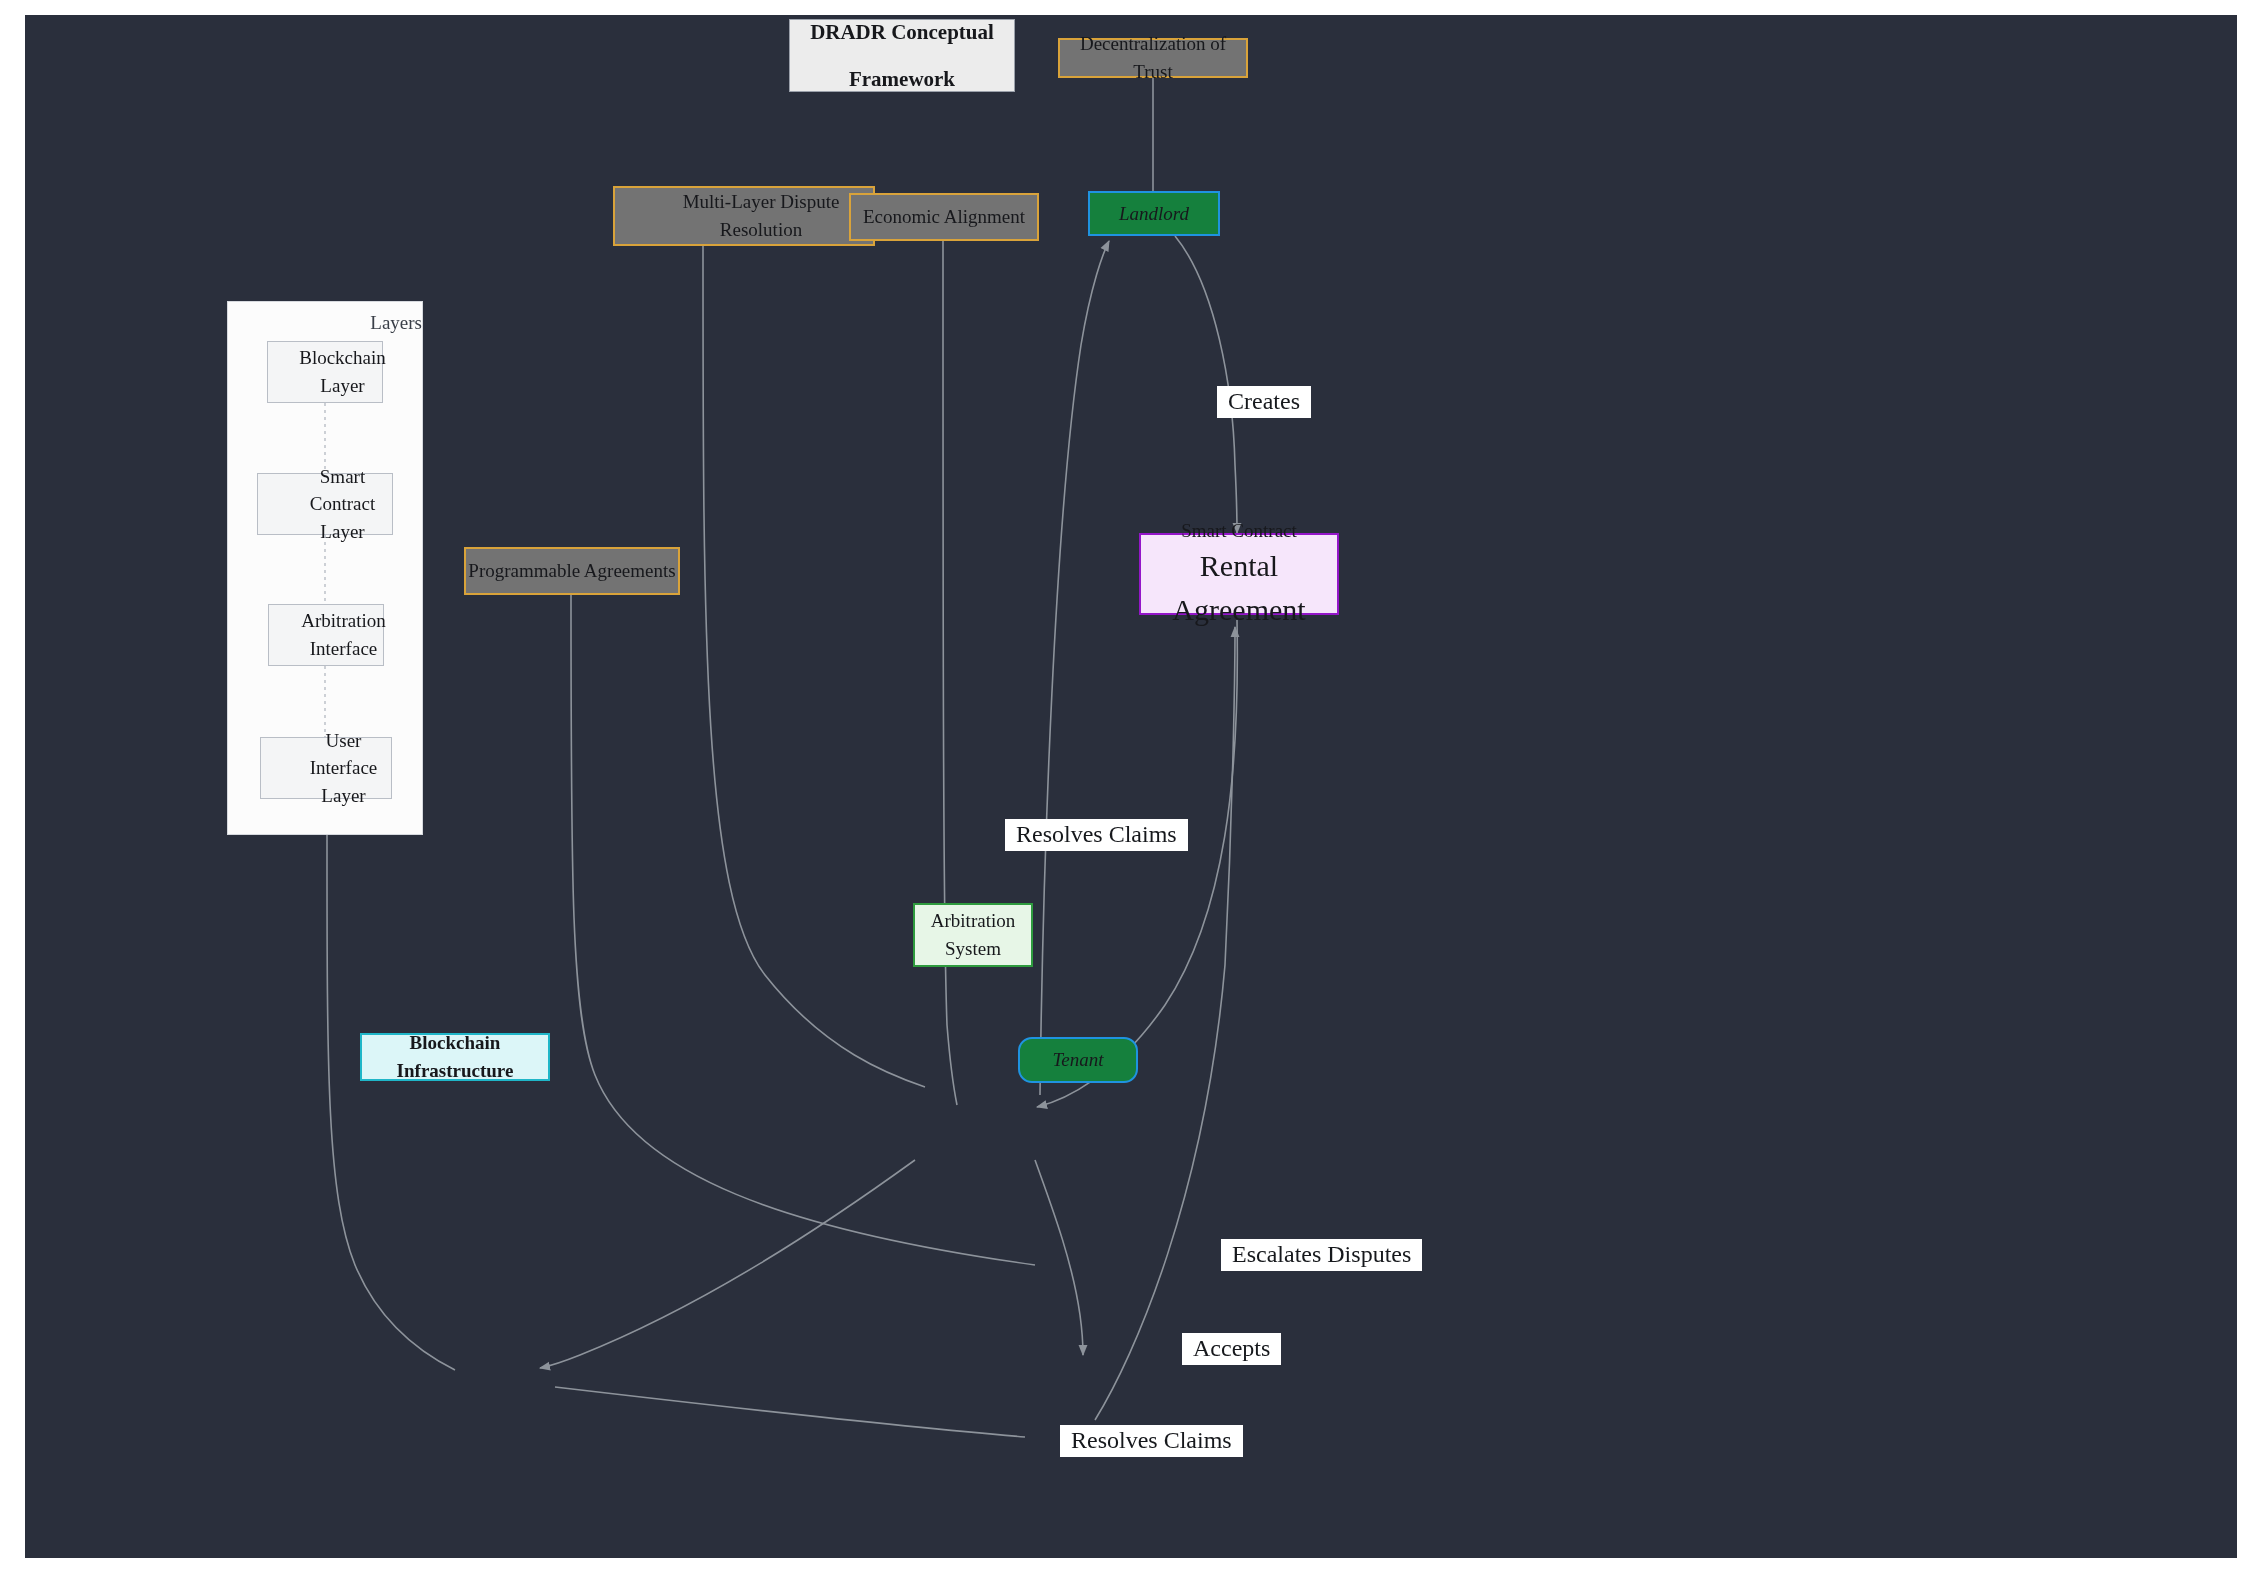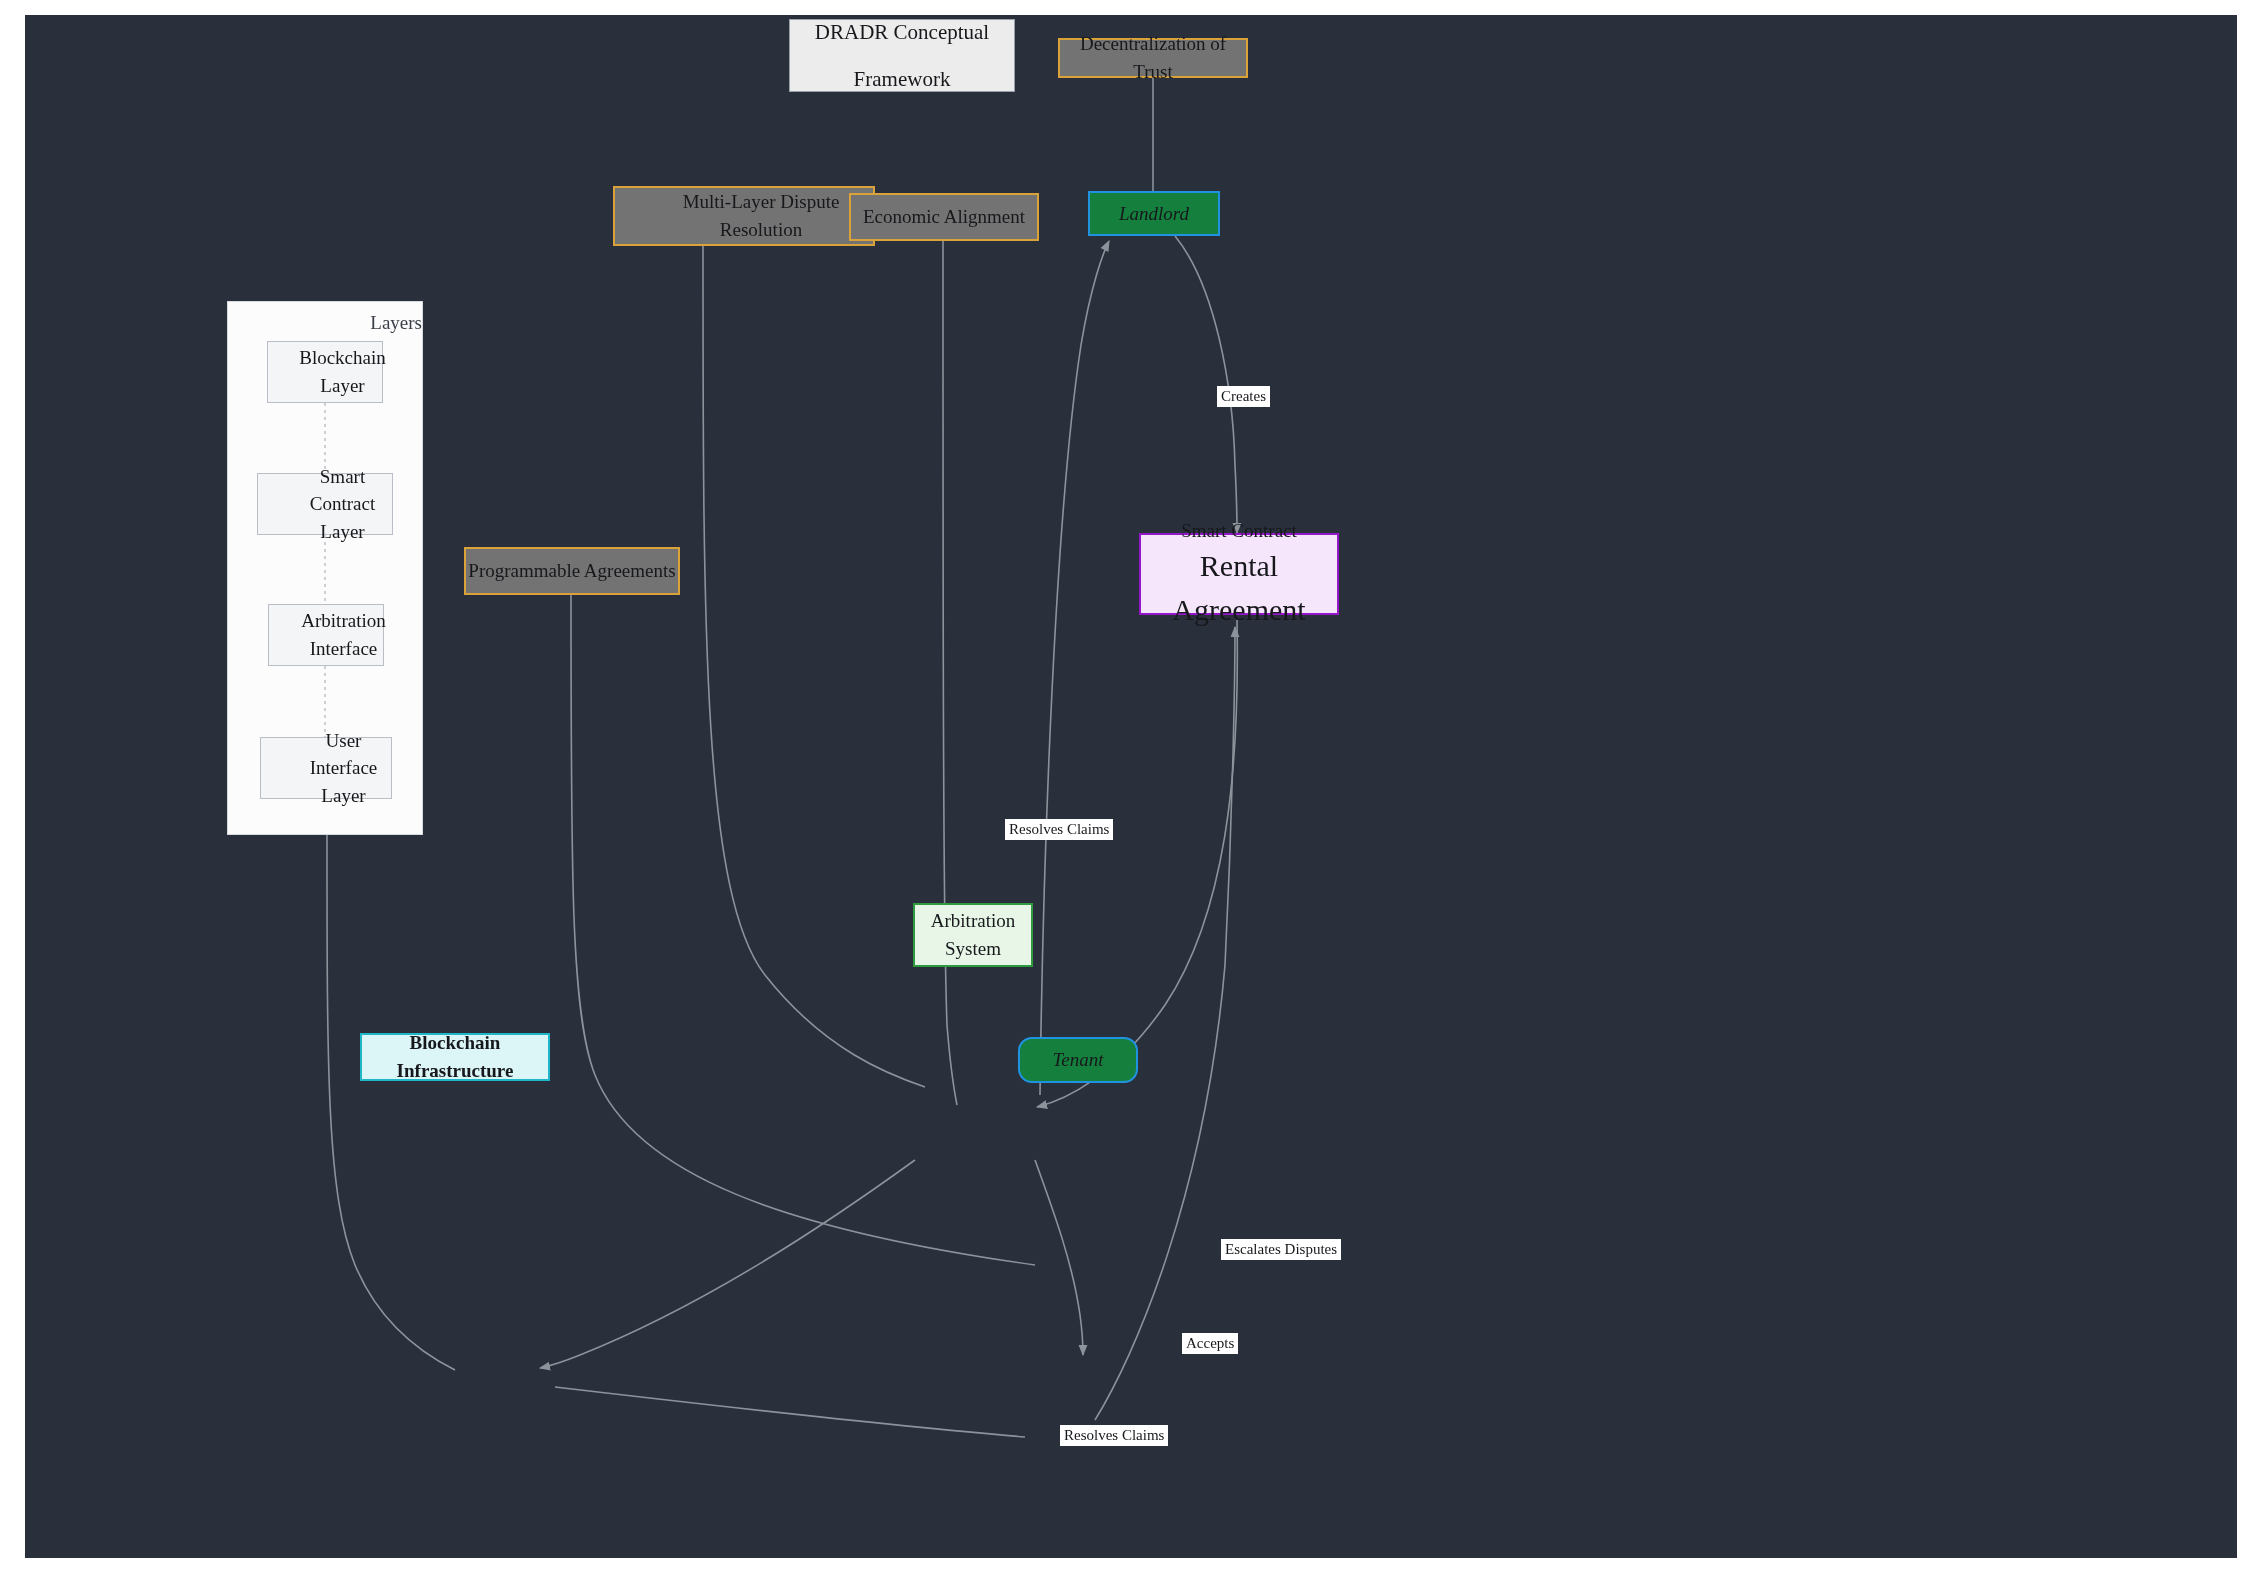--- a/index.html
+++ b/index.html
@@ -44,21 +44,21 @@
     text-align: center;
     line-height: 1.45;
     color: #17181c;
   }
   .node .line { display: block; }
 
   
   .n-title {
     background: #ececec;
     border: 1.6px solid #9aa0aa;
-    font-weight: normal;
+    font-weight: bold;
     font-size: 21px;
     gap: 16px;
   }
   .n-principle {
     background: #737373;
     border: 2.2px solid #d9a33a;
     font-size: 19px;
   }
   .n-actor {
     background: #15803d;
@@ -106,23 +106,23 @@
     text-align: right;
     font-size: 19px;
     color: #3a3f48;
   }
 
   
   .edge-label {
     position: absolute;
     background: #ffffff;
     color: #16181c;
-    font-size: 15px;
+    font-size: 24px;
     line-height: 1.15;
-    padding: 2px 4px;
+    padding: 2px 11px;
     box-sizing: border-box;
     white-space: nowrap;
   }
 </style>
 </head>
 <body>
 
 <div id="root">
   <div id="canvas">
 

